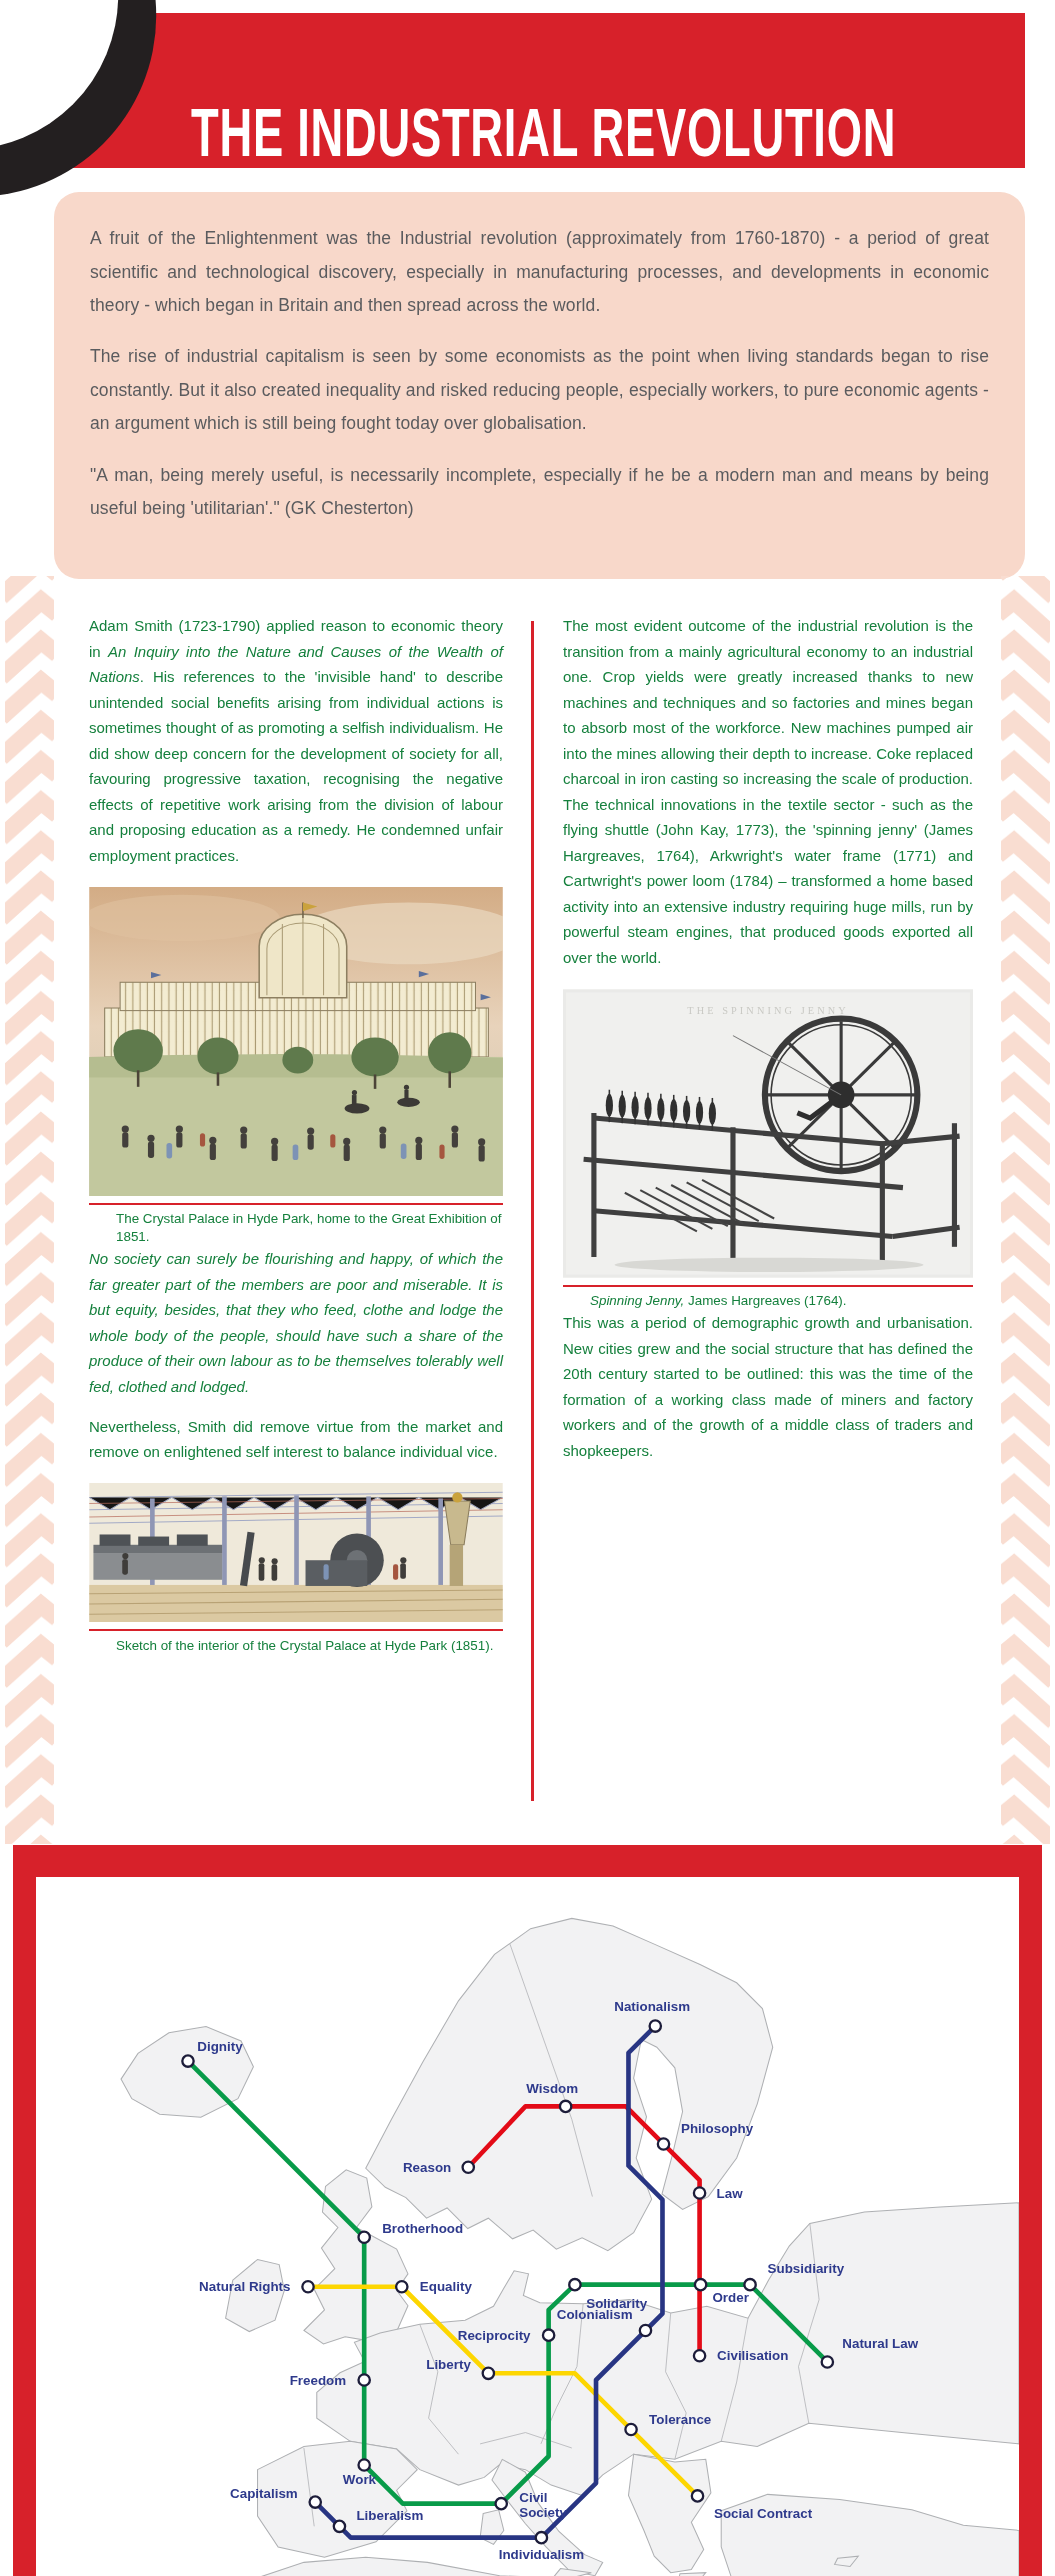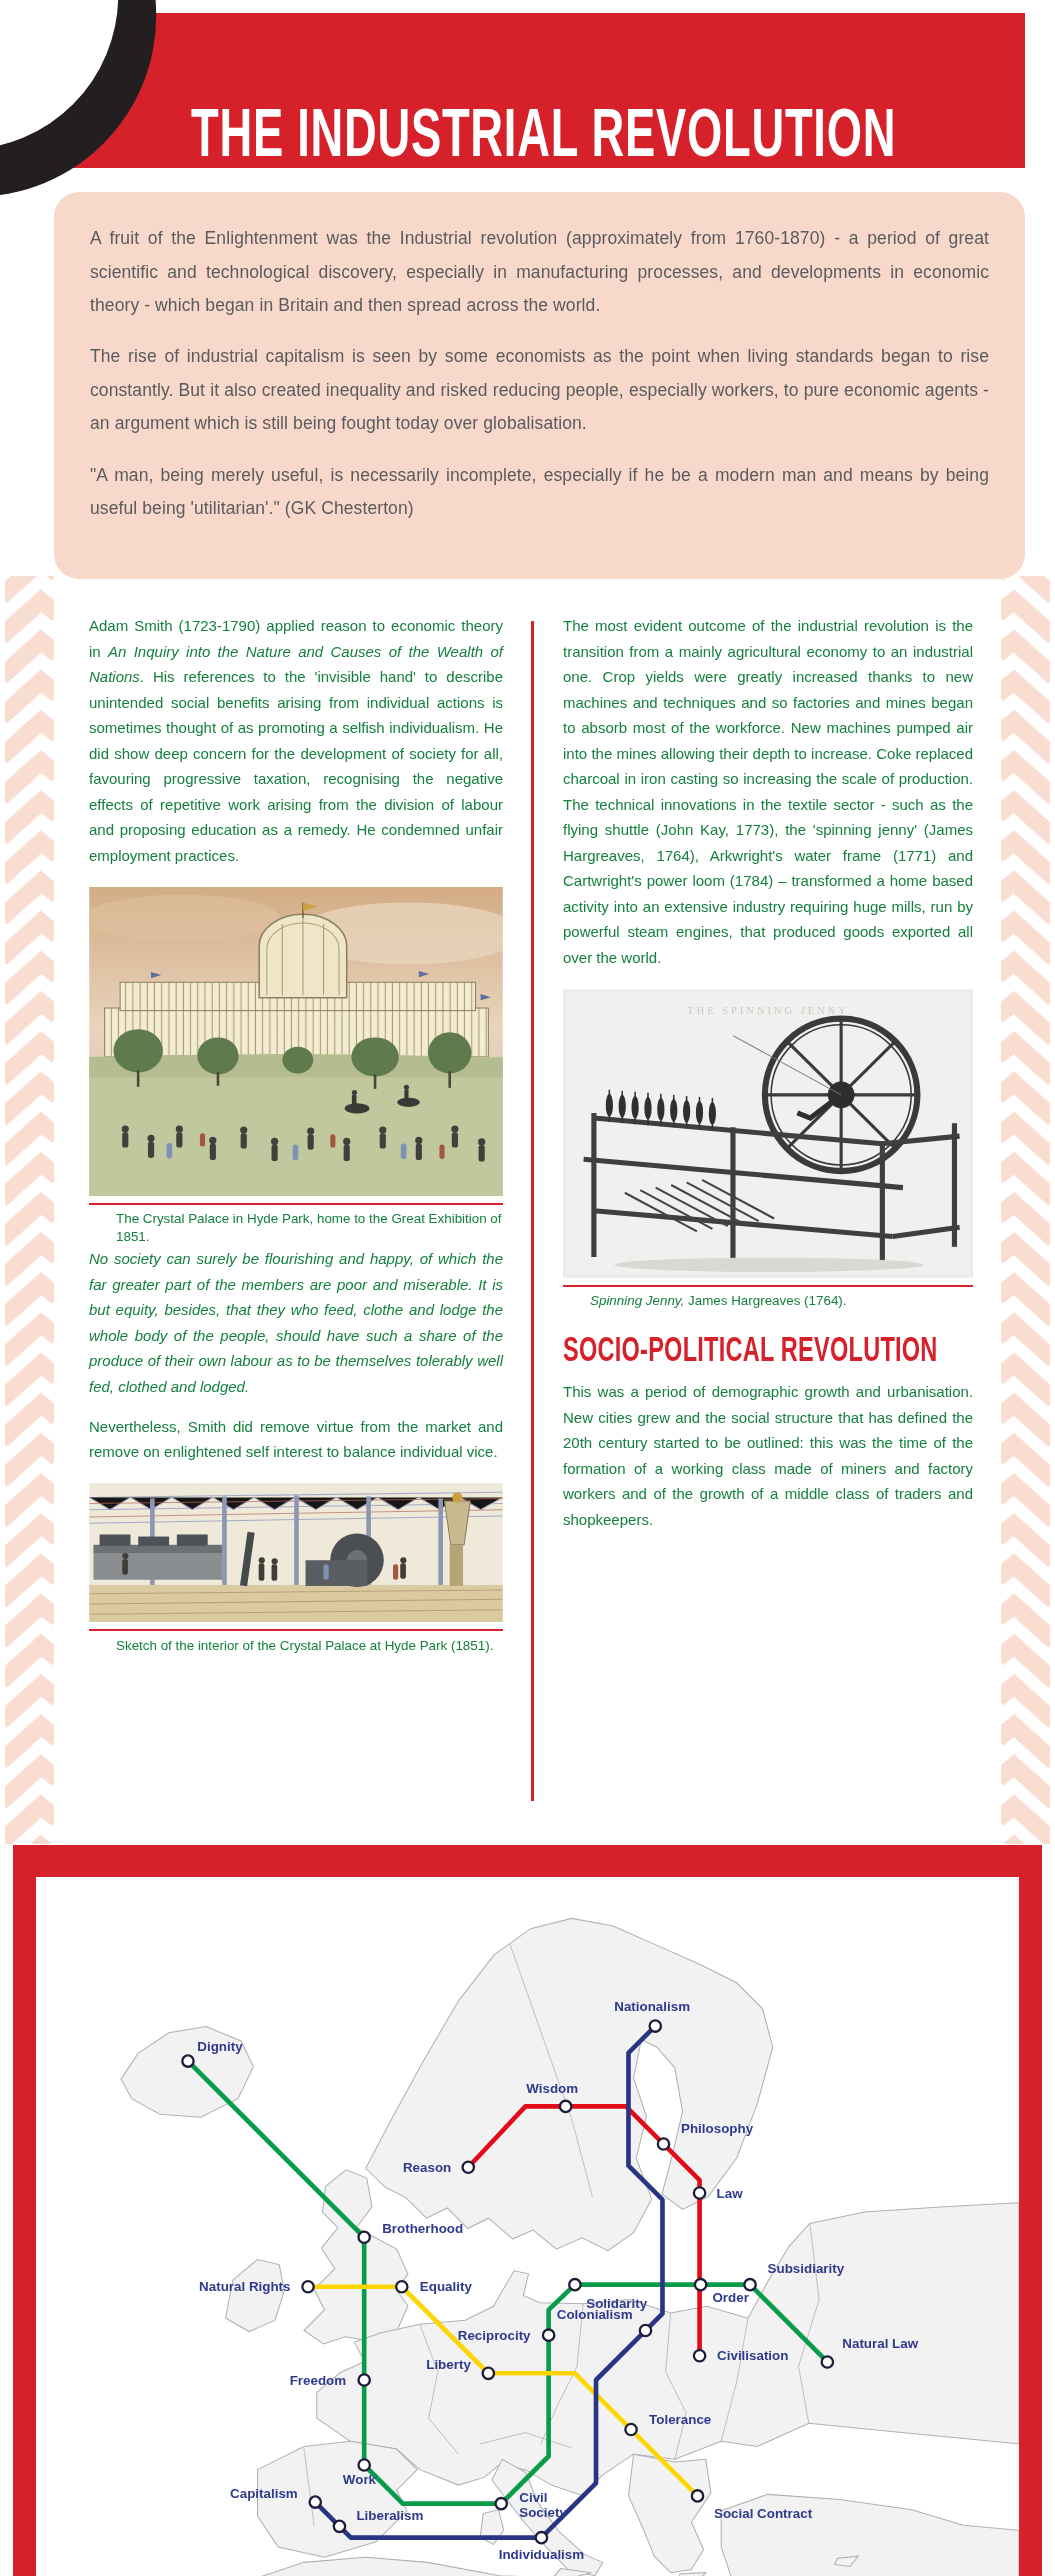--- a/index.html
+++ b/index.html
@@ -333,21 +333,20 @@
           <line x1="210" y1="380" x2="350" y2="455"></line>
             <line x1="240" y1="375" x2="380" y2="450"></line>
             <line x1="270" y1="370" x2="410" y2="445"></line>
         </g>
         <ellipse cx="400" cy="535" rx="300" ry="14" fill="#d8d8d4"></ellipse>
       </svg>
       <div class="figrule"></div>
       <div class="figcap"><i>Spinning Jenny,</i><span> James Hargreaves (1764).</span></div>
     </div>
 
-    <h2 class="sec" style="margin-top:24px;"><span>SOCIO-POLITICAL REVOLUTION</span></h2>
     <p>This was a period of demographic growth and urbanisation. New cities grew and the social structure that has defined the 20th century started to be outlined: this was the time of the formation of a working class made of miners and factory workers and of the growth of a middle class of traders and shopkeepers.</p>
   </div>
 
   <div class="mapbox">
     <div class="mapinner">
       <svg id="mapsvg" width="983" height="701" viewBox="0 0 1908 1360">
           <path d="M165,392 L198,342 L258,302 L330,290 L398,318 L422,368 L392,430 L320,466 L240,460 L186,430 Z" fill="#f2f2f3" stroke="#aeb0b3" stroke-width="2"></path>
           <path d="M382,782 L430,742 L472,752 L482,802 L464,860 L414,882 L368,856 Z" fill="#f2f2f3" stroke="#aeb0b3" stroke-width="2"></path>
           <path d="M562,600 L602,568 L642,584 L652,640 L622,680 L700,722 L722,770 L700,802 L722,832 L700,882 L658,902 L600,892 L558,906 L520,880 L560,840 L540,800 L580,760 L554,720 L586,680 L556,650 Z" fill="#f2f2f3" stroke="#aeb0b3" stroke-width="2"></path>
           <path d="M640,565 L690,470 L750,360 L820,240 L890,150 L960,100 L1040,80 L1120,95 L1200,130 L1290,170 L1360,205 L1410,255 L1430,330 L1400,440 L1360,545 L1305,620 L1255,645 L1215,615 L1235,540 L1255,455 L1240,370 L1205,330 L1175,315 L1160,390 L1185,465 L1165,545 L1195,625 L1160,690 L1110,725 L1060,700 L1010,722 L965,685 L925,702 L878,662 L838,682 L798,642 L758,662 L718,622 L678,602 Z" fill="#f2f2f3" stroke="#aeb0b3" stroke-width="2"></path>

